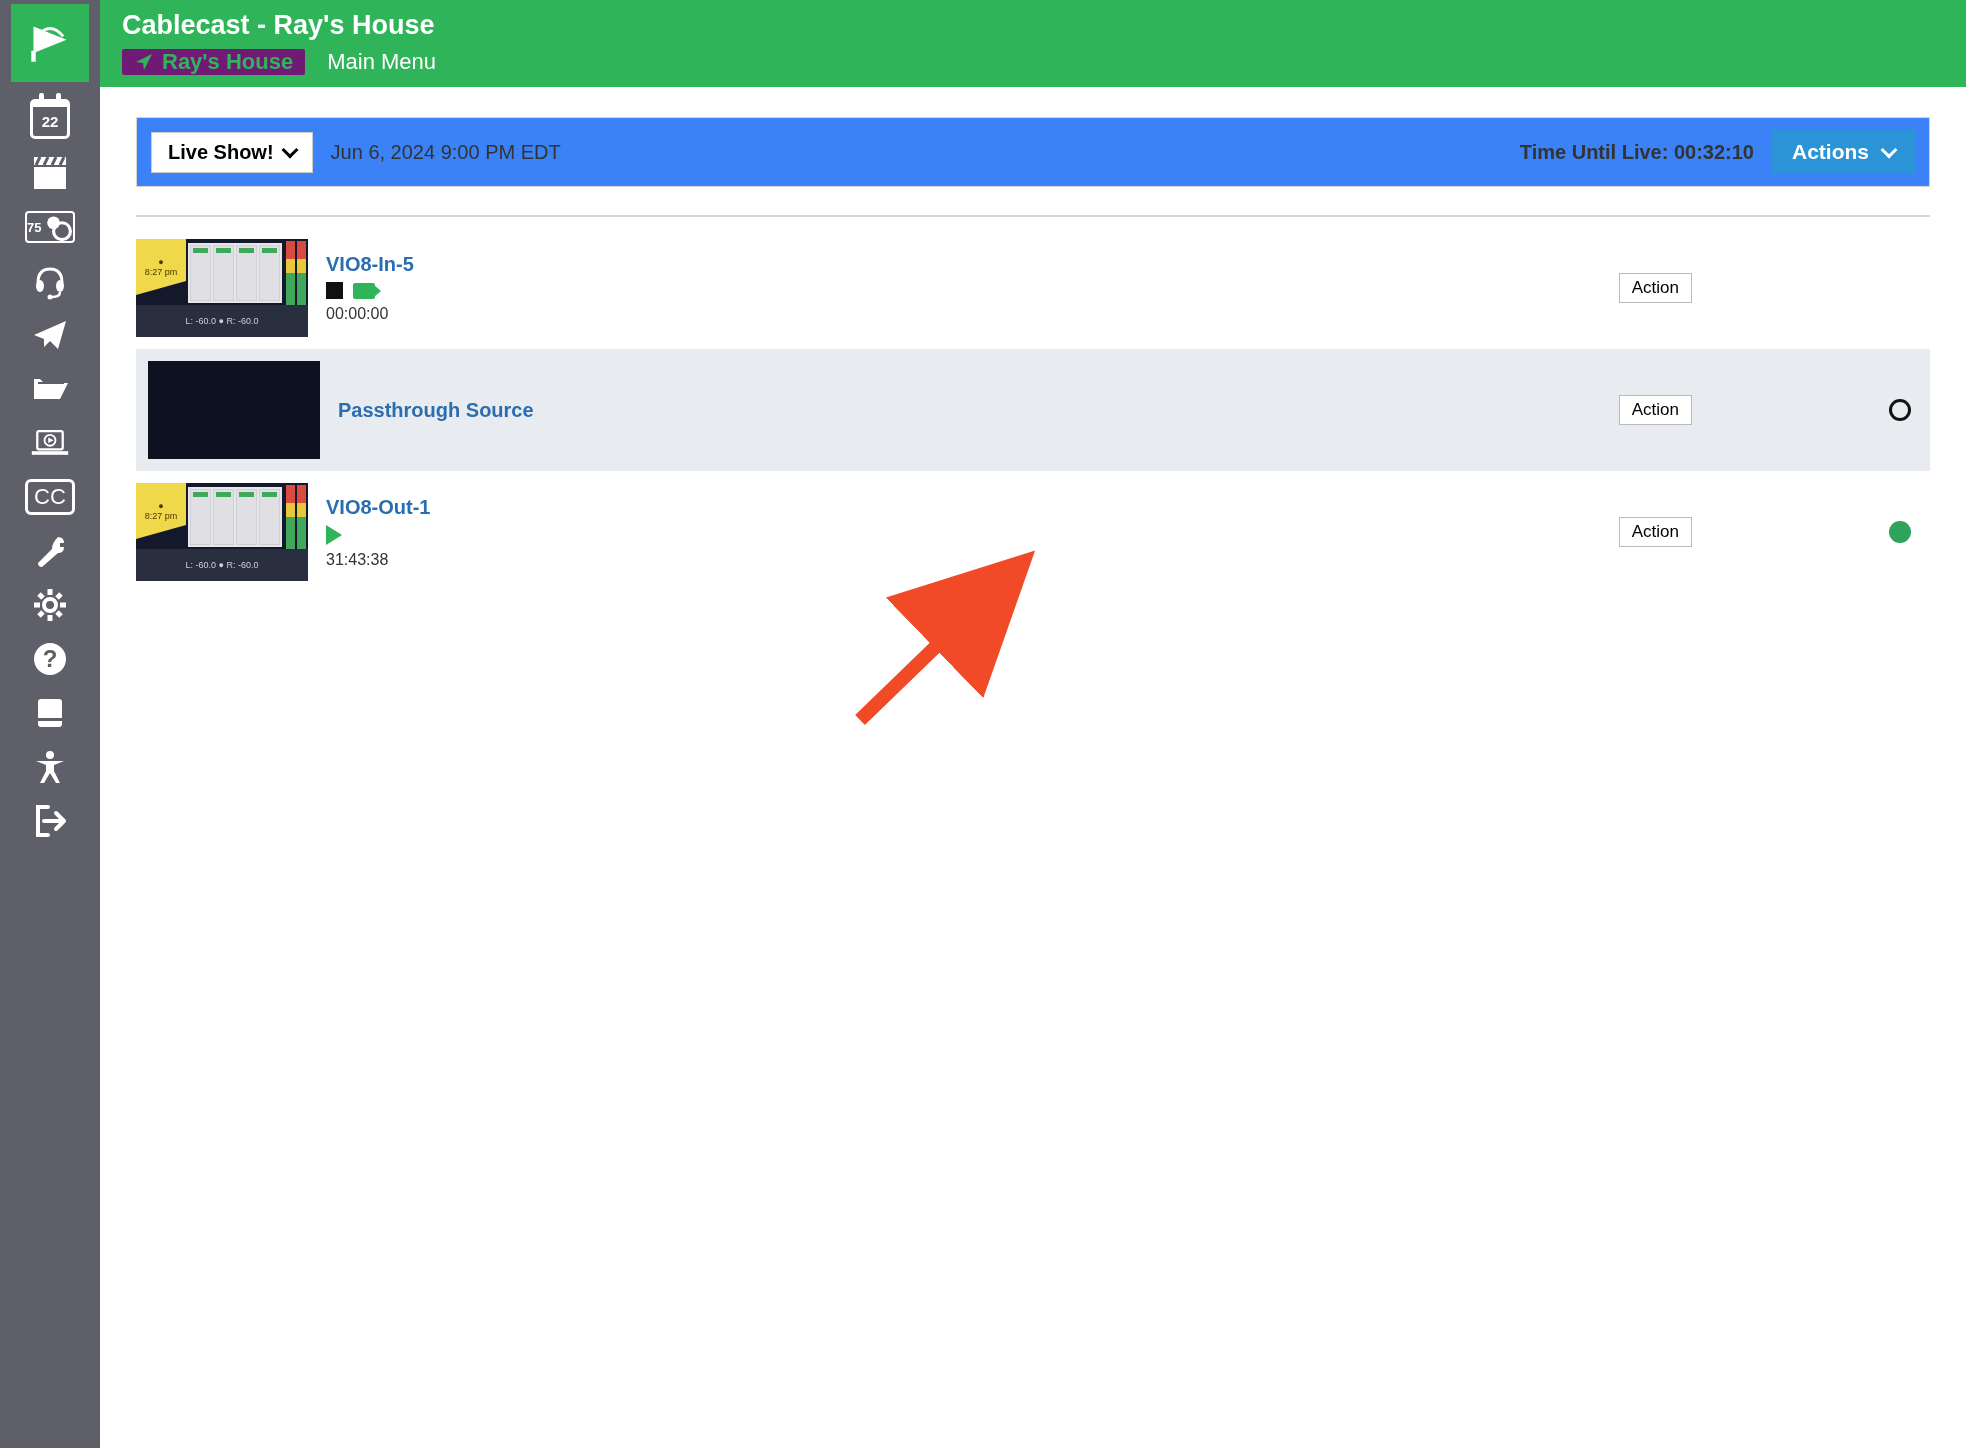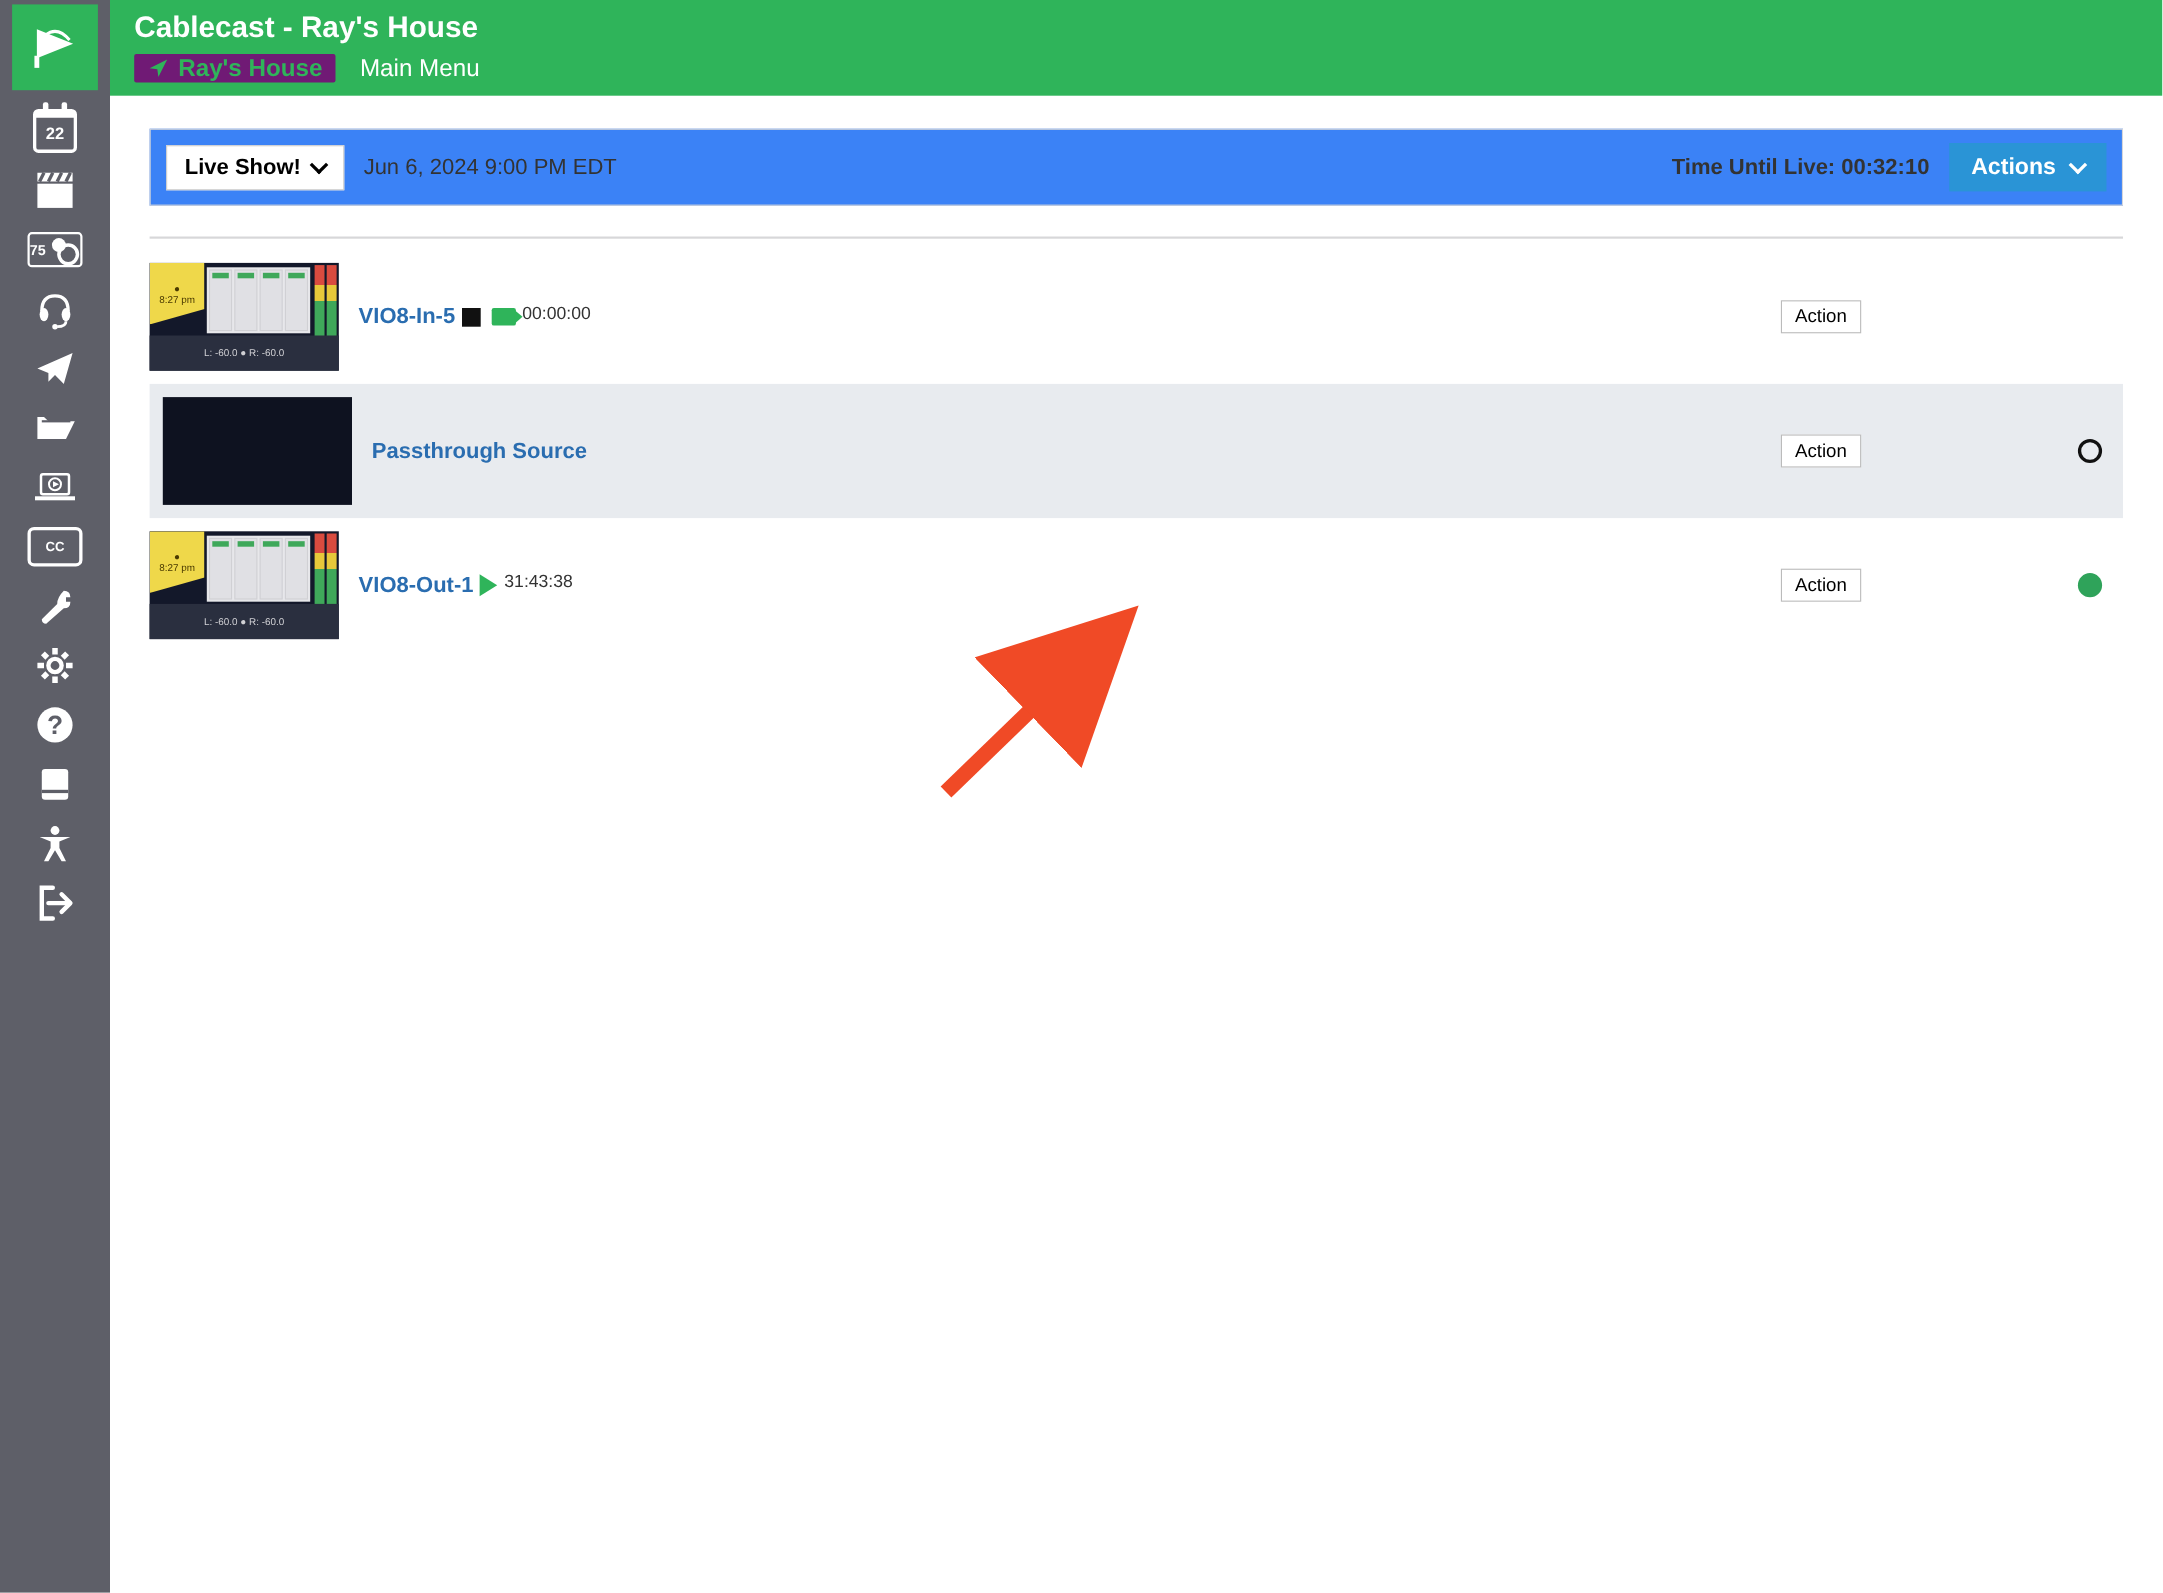--- a/index.html
+++ b/index.html
@@ -10,21 +10,21 @@
   
   .sidebar { width: 100px; background: #5e5f68; display: flex; flex-direction: column; align-items: center; flex-shrink: 0; }
   .logo-box { width: 78px; height: 78px; background: #2fb45a; display: flex; align-items: center; justify-content: center; margin: 4px 0 10px 0; }
   .logo-box svg { width: 44px; height: 44px; }
   .nav-item { width: 100px; height: 54px; display: flex; align-items: center; justify-content: center; cursor: pointer; }
   .nav-item svg, .nav-icon { width: 40px; height: 40px; color: #fff; fill: #fff; }
   .cal-badge { position: relative; width: 40px; height: 40px; border: 3px solid #fff; border-top-width: 8px; border-radius: 5px; display:flex; align-items:center; justify-content:center; font-size: 15px; font-weight: 700; color:#fff; }
   .cal-badge::before, .cal-badge::after { content:""; position:absolute; top:-14px; width:5px; height:9px; background:#fff; border-radius:2px; }
   .cal-badge::before { left:6px; } .cal-badge::after { right:6px; }
   .thermo-box { width:50px; height:32px; border:2.5px solid #fff; border-radius:4px; display:flex; align-items:center; justify-content:center; font-size:13px; font-weight:700; color:#fff; gap:2px;}
-  .cc-box { width: 50px; height: 36px; border: 3px solid #fff; border-radius: 6px; display:flex; align-items:center; justify-content:center; font-size: 12px; font-weight: 700; color:#fff; }
+  .cc-box { width: 50px; height: 36px; border: 3px solid #fff; border-radius: 6px; display:flex; align-items:center; justify-content:center; font-size: 22px; font-weight: 400; color:#fff; }
   
   
   .main { flex: 1; display: flex; flex-direction: column; overflow: auto; }
   .topbar { background: #2fb45a; color: #fff; padding: 10px 22px 12px 22px; }
   .topbar-title { font-size: 27px; font-weight: 700; margin-bottom: 8px; }
   .topbar-sub { display: flex; align-items: center; gap: 22px; }
   .loc-chip { background: #701a75; color: #2fb45a; padding: 0 12px; border-radius: 2px; display:flex; align-items:center; gap:8px; font-size: 22px; font-weight: 700; }
   .loc-chip svg { width: 20px; height:20px; fill:#2fb45a; }
   .menu-link { color: #fff; font-size: 22px; font-weight: 500; }
   
@@ -48,21 +48,21 @@
   .thumb { width: 172px; height: 98px; background: #13182a; position: relative; flex-shrink:0; }
   .thumb .yellow { position:absolute; left:0; top:0; width:50px; height:56px; background:#efd84a; clip-path: polygon(0 0, 100% 0, 100% 75%, 0 100%); display:flex; flex-direction:column; align-items:center; justify-content:center; font-size:9px; color:#4a3a00;}
   .thumb .tiles { position:absolute; left:52px; top:4px; right:26px; height:60px; background:#e7e7ea; display:flex; gap:2px; padding:2px;}
   .thumb .tile { flex:1; background:#e0e0e4; border:1px solid #d0d0d4; }
   .thumb .tile .bar { height:5px; background:#3fa85a; margin:2px;}
   .thumb .meter { position:absolute; right:0; top:0; width:24px; height:76px; display:flex; gap:2px; padding:2px; }
   .thumb .meter .col { flex:1; background:linear-gradient(to bottom, #d94b3f 0%, #d94b3f 25%, #e7c83a 25%, #e7c83a 45%, #3fa85a 45%, #3fa85a 100%); }
   .thumb .bottom { position:absolute; left:0; right:0; bottom:0; height:32px; background:#2a2f3f; color:#d0d0d4; font-size:9px; display:flex; align-items:center; justify-content:center; gap:6px;}
   .thumb .lr { position:absolute; right:4px; bottom:22px; color:#fff; font-size:9px; font-weight:700; letter-spacing:2px;}
   
-  .src-info { display:flex; flex-direction:row; gap:6px; flex:0 0 auto; min-width: 200px;}
+  .src-info { display:flex; flex-direction:column; gap:6px; flex:0 0 auto; min-width: 200px;}
   .src-name { color: #2a6db0; font-size: 20px; font-weight: 700; }
   .src-status { display:flex; align-items:center; gap:10px; }
   .stop-sq { width:17px; height:17px; background:#111; }
   .cam-icon { width:22px; height:16px; background:#2fb45a; border-radius:2px; position:relative; }
   .cam-icon::after { content:""; position:absolute; right:-6px; top:2px; border-left:7px solid #2fb45a; border-top:6px solid transparent; border-bottom:6px solid transparent; }
   .play-tri { width:0; height:0; border-left:16px solid #2fb45a; border-top:10px solid transparent; border-bottom:10px solid transparent; }
   .src-time { font-size: 16px; color:#333; }
   
   .action-small { margin-left:auto; margin-right: 170px; background:#fff; border:1px solid #bbb; padding:4px 12px; font-size:17px; cursor:pointer; }
   .source-row.alt .action-small { margin-right: 170px; }

